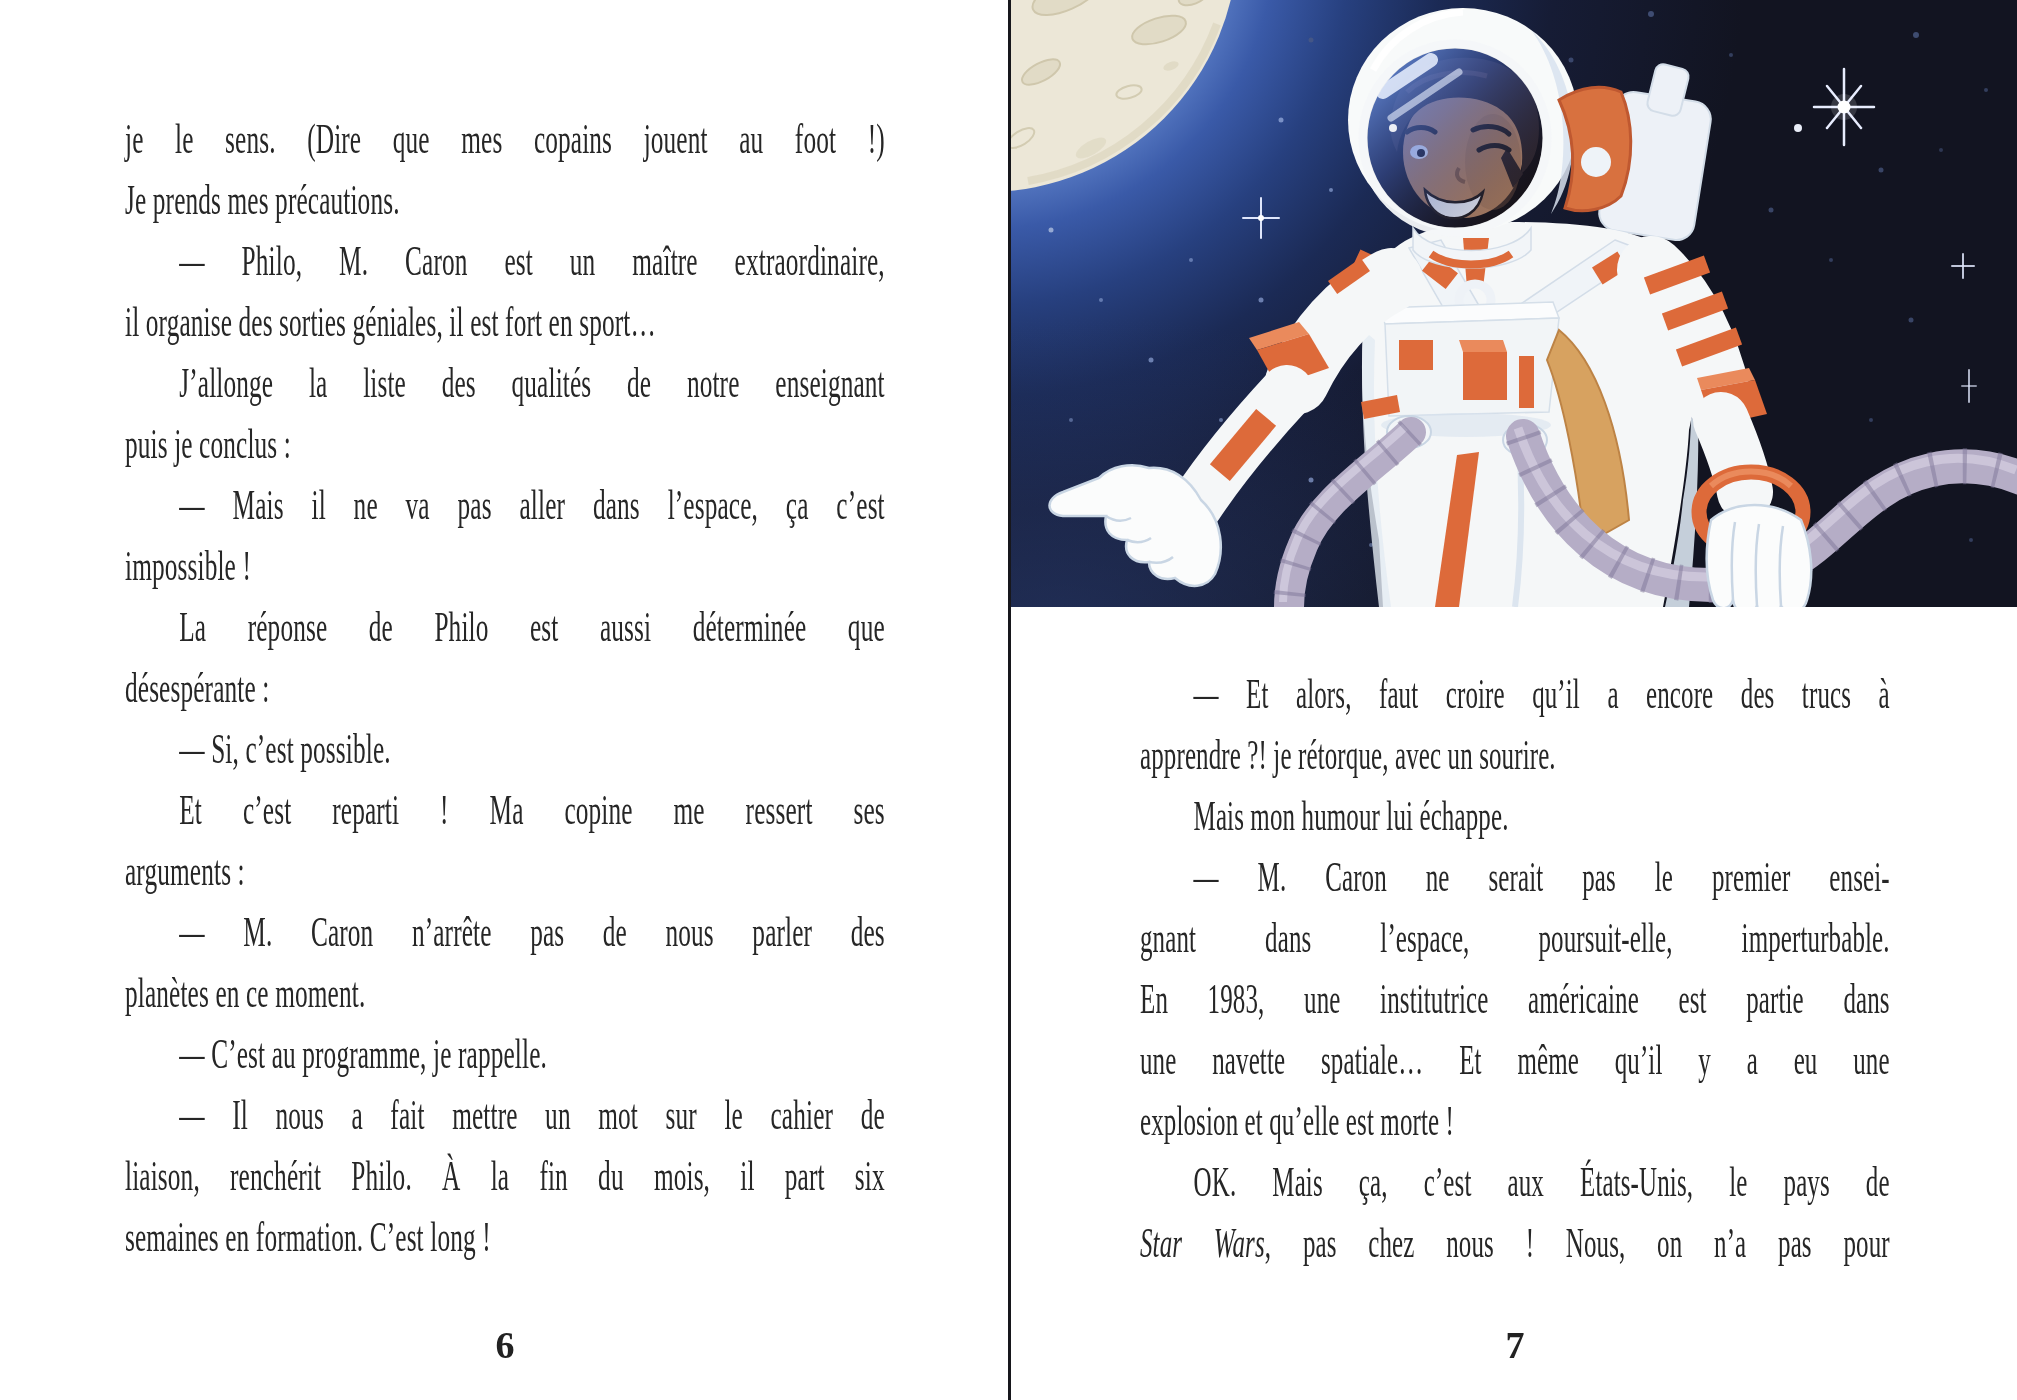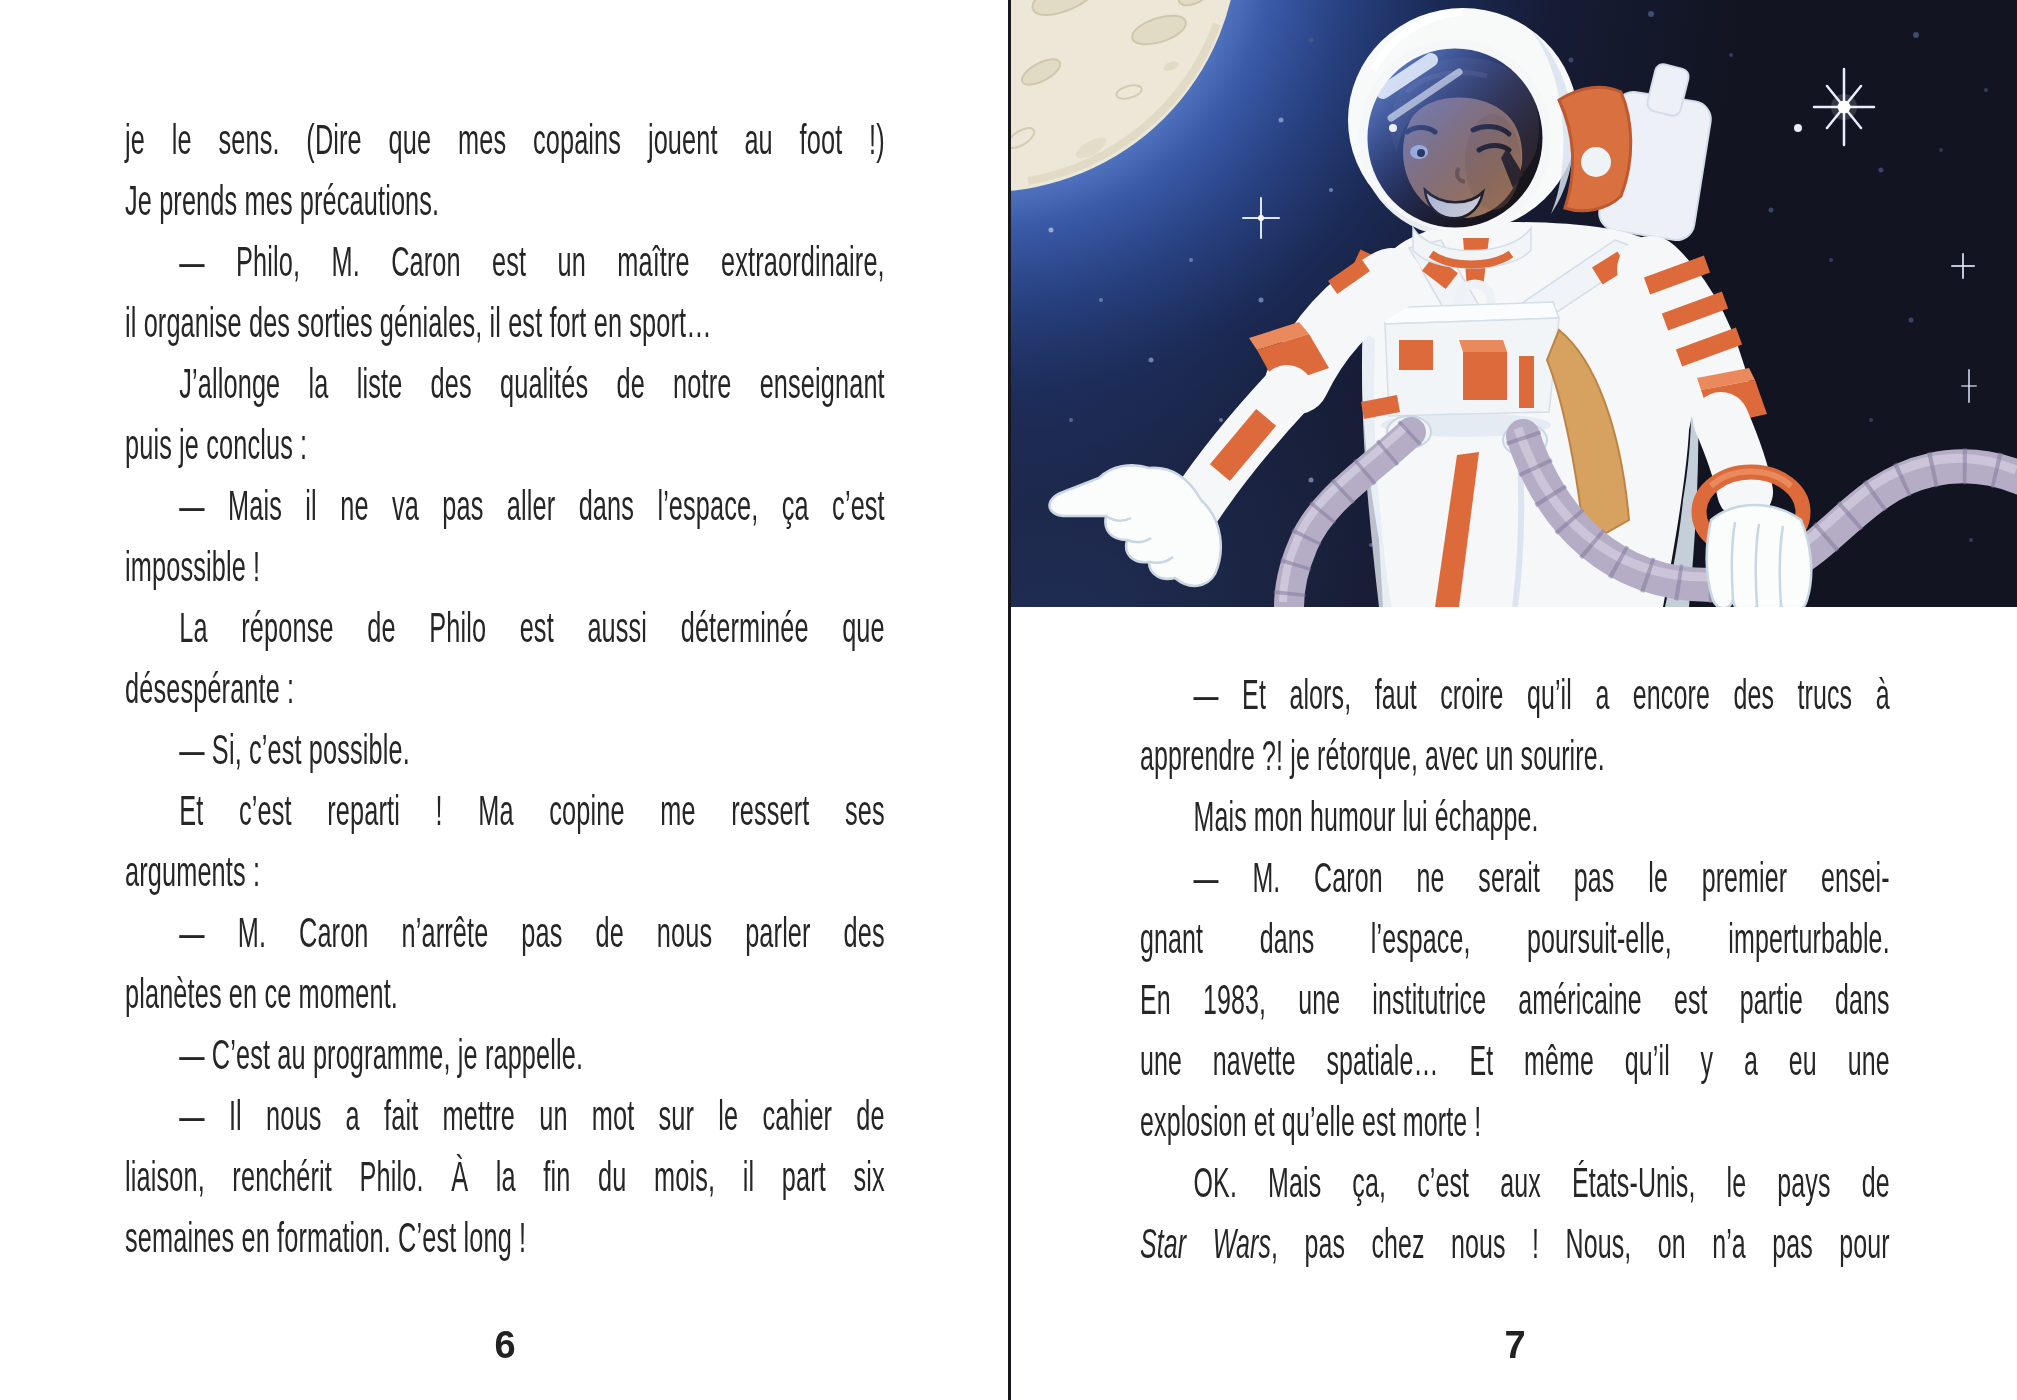--- a/index.html
+++ b/index.html
@@ -1,18 +1,18 @@
 <!DOCTYPE html>
 <html lang="fr"><head>
 <meta charset="utf-8">
 <style>
   html,body{margin:0;padding:0;background:#ffffff;}
   .spread{
     position:relative;width:2017px;height:1400px;background:#ffffff;overflow:hidden;
-    font-family:Liberation Sans, sans-serif;color:#262626;
+    font-family:Liberation Serif, serif;color:#262626;
   }
   
   .divider{position:absolute;left:1008px;top:0;width:3px;height:1400px;background:#17171c;}
   
   .textblock{position:absolute;width:1260px;transform-origin:0 0;}
   .textblock.tb-left{left:125px;top:109px;transform:scaleX(0.603);}
   .textblock.tb-right{left:1140px;top:664px;transform:scaleX(0.595);}
   .line{
     height:61px;line-height:61px;font-size:42px;
     text-align:justify;text-align-last:justify;letter-spacing:0.2px;

